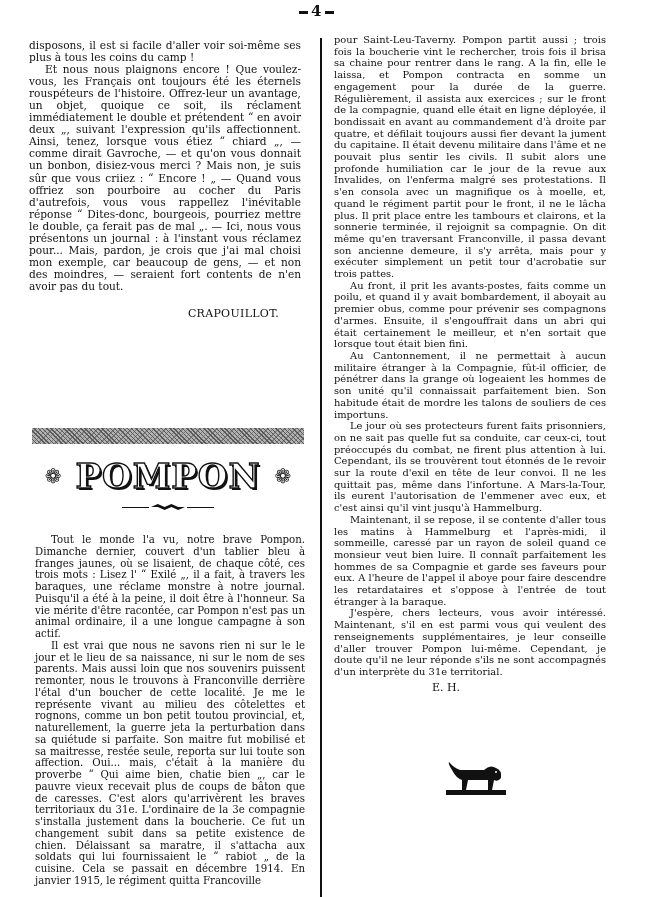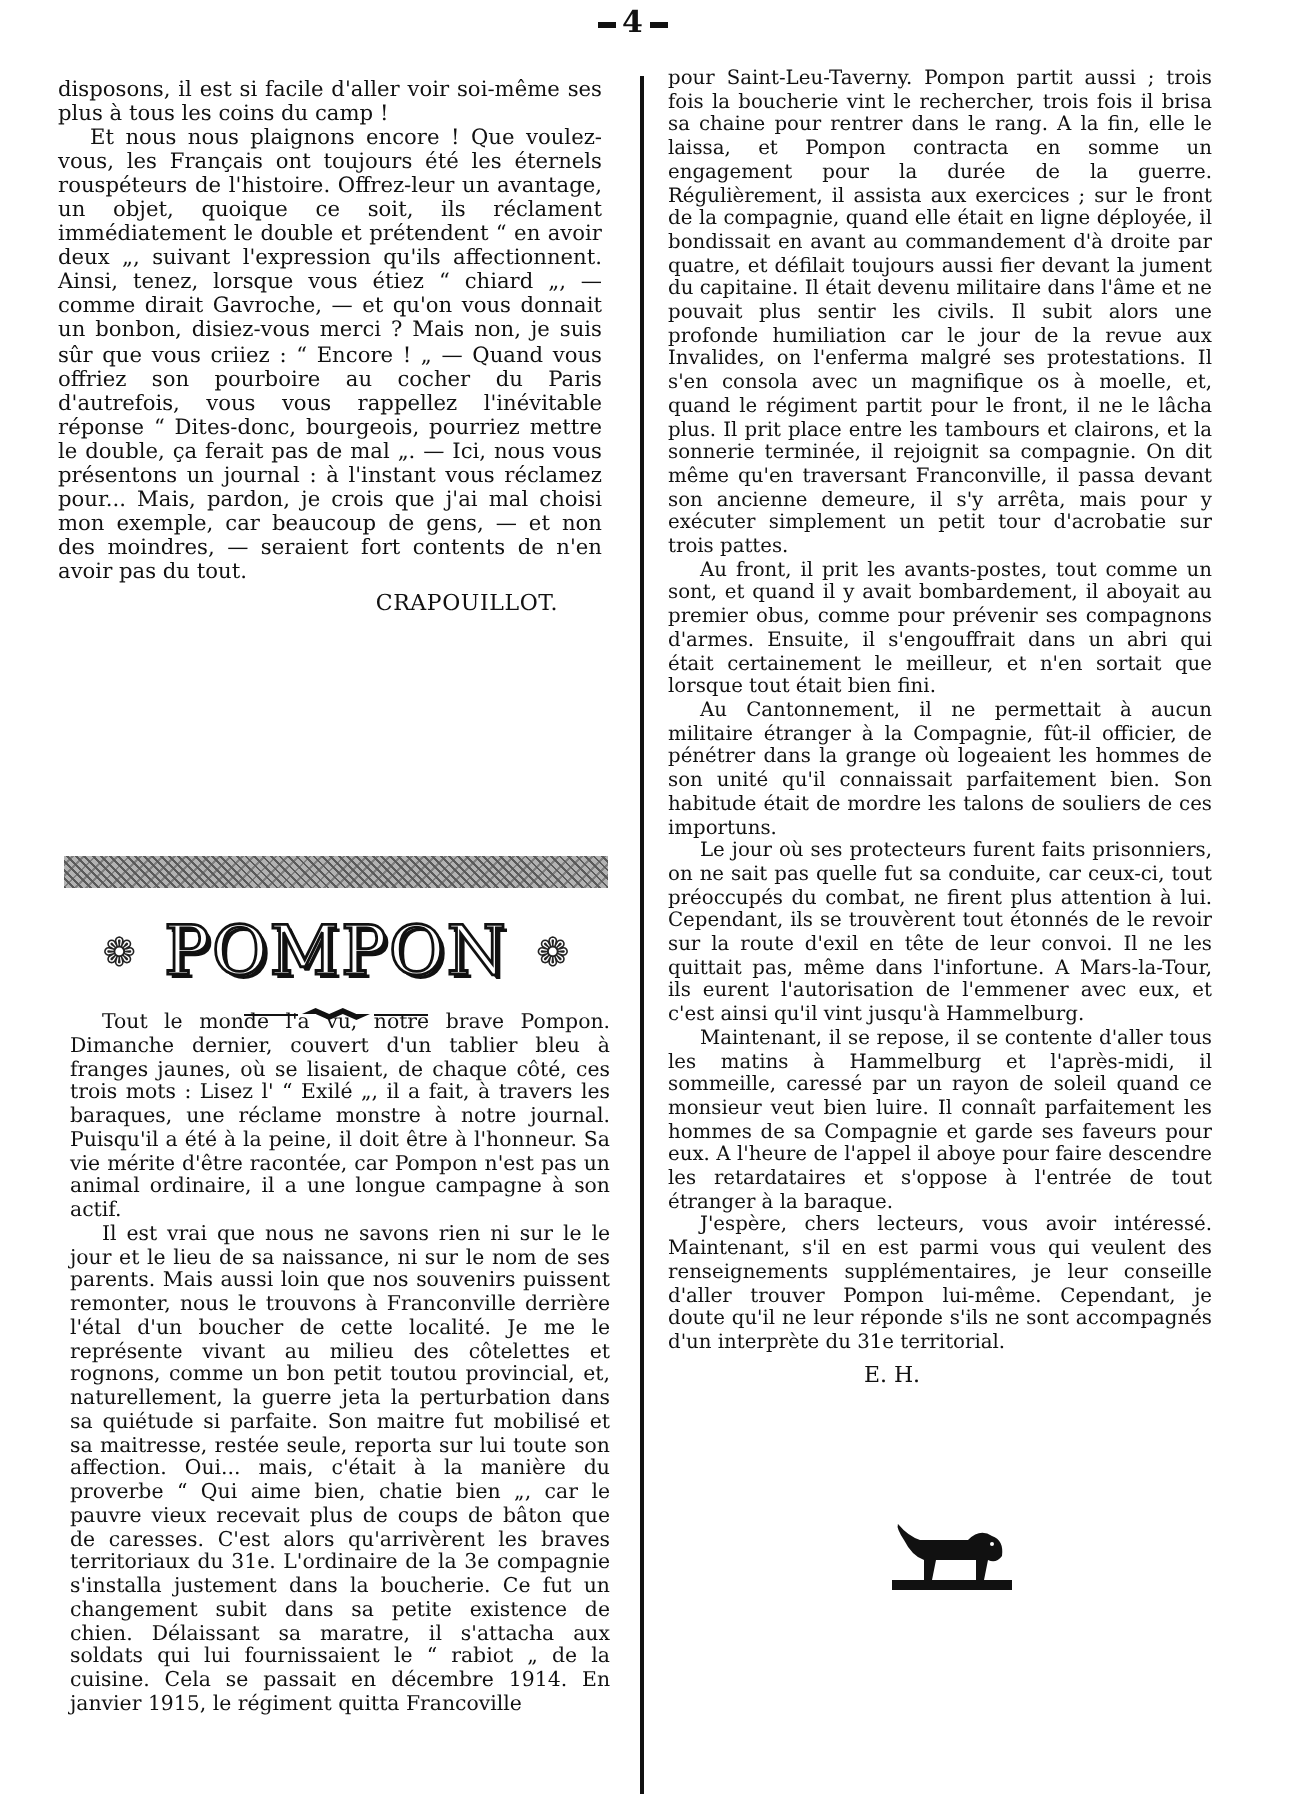--- a/index.html
+++ b/index.html
@@ -6,36 +6,36 @@
     body { width: 655px; height: 897px; position: relative; overflow: hidden;
       font-family: "DejaVu Serif", "Liberation Serif", serif; color: #111; }
     .page-num { position: absolute; top: 2px; left: 296px; font-size: 15px; font-weight: bold; letter-spacing: 1px; }
     .page-num .dash { display: inline-block; width: 9px; height: 3px; background:#111; vertical-align: middle; margin: 0 3px; }
     .col { position: absolute; font-size: 10.6px; line-height: 12.05px; text-align: justify; }
     .col-left { left: 29px; top: 39px; width: 272px; }
     .col-right { left: 334px; top: 34px; width: 272px; font-size: 9.9px; line-height: 11.7px; }
     .rule { position: absolute; left: 320px; top: 38px; width: 2px; height: 860px; background: #111; }
     p { margin: 0; }
     .indent { text-indent: 16px; }
-    .sig { text-align: right; padding-right: 22px; margin-top: 4px; font-size: 11px; letter-spacing: 0.3px; }
+    .sig { text-align: right; padding-right: 22px; margin-top: 16px; font-size: 11px; letter-spacing: 0.3px; }
     .sig-right { text-align: center; padding-right: 48px; margin-top: 4px; font-size: 11px; }
     .ornament-band { position: absolute; left: 32px; top: 428px; width: 272px; height: 16px;
       background-color: #999;
       background-image: repeating-linear-gradient(45deg, #222 0 1px, transparent 1px 3px),
                         repeating-linear-gradient(-45deg, #555 0 1px, transparent 1px 4px);
       opacity: 0.75; }
     .title-row { position: absolute; left: 32px; top: 456px; width: 272px; height: 40px;
       display: flex; align-items: center; justify-content: center; gap: 14px; }
-    .title { font-family: "DejaVu Serif", serif; font-weight: normal; font-size: 34px;
+    .title { font-family: "DejaVu Serif", serif; font-weight: bold; font-size: 34px;
       color: #fff; -webkit-text-stroke: 1.4px #111; text-shadow: 2px 2px 0 #111; letter-spacing: 1px; }
     .rosette { font-size: 20px; color: #222; }
     .divider { position: absolute; left: 122px; top: 503px; width: 92px; height: 8px; display:flex; align-items:center; }
     .divider .line { flex:1; height: 1px; background:#111; }
     .divider .mid { width: 34px; height: 6px; background:#111; margin: 0 2px; clip-path: polygon(0 50%, 20% 0, 40% 50%, 60% 0, 80% 50%, 100% 50%, 80% 100%, 60% 50%, 40% 100%, 20% 50%); }
-    .body-left2 { position: absolute; left: 35px; top: 506px; width: 270px; font-size: 10.2px; line-height: 11.75px; text-align: justify; }
+    .body-left2 { position: absolute; left: 35px; top: 534px; width: 270px; font-size: 10.2px; line-height: 11.75px; text-align: justify; }
     .dog { position: absolute; left: 446px; top: 760px; width: 62px; height: 36px; }
   </style>
 </head>
 <body>
 
 <div class="page-num">
   <span class="dash"></span><span>4</span><span class="dash"></span>
 </div>
 
 <div class="rule"></div>
@@ -60,21 +60,21 @@
   <span class="line"></span>
 </div>
 
 <div class="body-left2">
   <p class="indent">Tout le monde l'a vu, notre brave Pompon. Dimanche dernier, couvert d'un tablier bleu à franges jaunes, où se lisaient, de chaque côté, ces trois mots : Lisez l' “ Exilé „, il a fait, à travers les baraques, une réclame monstre à notre journal. Puisqu'il a été à la peine, il doit être à l'honneur. Sa vie mérite d'être racontée, car Pompon n'est pas un animal ordinaire, il a une longue campagne à son actif.</p>
   <p class="indent">Il est vrai que nous ne savons rien ni sur le le jour et le lieu de sa naissance, ni sur le nom de ses parents. Mais aussi loin que nos souvenirs puissent remonter, nous le trouvons à Franconville derrière l'étal d'un boucher de cette localité. Je me le représente vivant au milieu des côtelettes et rognons, comme un bon petit toutou provincial, et, naturellement, la guerre jeta la perturbation dans sa quiétude si parfaite. Son maitre fut mobilisé et sa maitresse, restée seule, reporta sur lui toute son affection. Oui... mais, c'était à la manière du proverbe “ Qui aime bien, chatie bien „, car le pauvre vieux recevait plus de coups de bâton que de caresses. C'est alors qu'arrivèrent les braves territoriaux du 31e. L'ordinaire de la 3e compagnie s'installa justement dans la boucherie. Ce fut un changement subit dans sa petite existence de chien. Délaissant sa maratre, il s'attacha aux soldats qui lui fournissaient le “ rabiot „ de la cuisine. Cela se passait en décembre 1914. En janvier 1915, le régiment quitta Francoville</p>
 </div>
 
 <div class="col col-right">
   <p>pour Saint-Leu-Taverny. Pompon partit aussi ; trois fois la boucherie vint le rechercher, trois fois il brisa sa chaine pour rentrer dans le rang. A la fin, elle le laissa, et Pompon contracta en somme un engagement pour la durée de la guerre. Régulièrement, il assista aux exercices ; sur le front de la compagnie, quand elle était en ligne déployée, il bondissait en avant au commandement d'à droite par quatre, et défilait toujours aussi fier devant la jument du capitaine. Il était devenu militaire dans l'âme et ne pouvait plus sentir les civils. Il subit alors une profonde humiliation car le jour de la revue aux Invalides, on l'enferma malgré ses protestations. Il s'en consola avec un magnifique os à moelle, et, quand le régiment partit pour le front, il ne le lâcha plus. Il prit place entre les tambours et clairons, et la sonnerie terminée, il rejoignit sa compagnie. On dit même qu'en traversant Franconville, il passa devant son ancienne demeure, il s'y arrêta, mais pour y exécuter simplement un petit tour d'acrobatie sur trois pattes.</p>
-  <p class="indent">Au front, il prit les avants-postes, tout comme un sont, et quand il y avait bombardement, il aboyait au premier obus, comme pour prévenir ses compagnons d'armes. Ensuite, il s'engouffrait dans un abri qui était certainement le meilleur, et n'en sortait que lorsque tout était bien fini.</p>
+  <p class="indent">Au front, il prit les avants-postes, faits comme un poilu, et quand il y avait bombardement, il aboyait au premier obus, comme pour prévenir ses compagnons d'armes. Ensuite, il s'engouffrait dans un abri qui était certainement le meilleur, et n'en sortait que lorsque tout était bien fini.</p>
   <p class="indent">Au Cantonnement, il ne permettait à aucun militaire étranger à la Compagnie, fût-il officier, de pénétrer dans la grange où logeaient les hommes de son unité qu'il connaissait parfaitement bien. Son habitude était de mordre les talons de souliers de ces importuns.</p>
   <p class="indent">Le jour où ses protecteurs furent faits prisonniers, on ne sait pas quelle fut sa conduite, car ceux-ci, tout préoccupés du combat, ne firent plus attention à lui. Cependant, ils se trouvèrent tout étonnés de le revoir sur la route d'exil en tête de leur convoi. Il ne les quittait pas, même dans l'infortune. A Mars-la-Tour, ils eurent l'autorisation de l'emmener avec eux, et c'est ainsi qu'il vint jusqu'à Hammelburg.</p>
   <p class="indent">Maintenant, il se repose, il se contente d'aller tous les matins à Hammelburg et l'après-midi, il sommeille, caressé par un rayon de soleil quand ce monsieur veut bien luire. Il connaît parfaitement les hommes de sa Compagnie et garde ses faveurs pour eux. A l'heure de l'appel il aboye pour faire descendre les retardataires et s'oppose à l'entrée de tout étranger à la baraque.</p>
   <p class="indent">J'espère, chers lecteurs, vous avoir intéressé. Maintenant, s'il en est parmi vous qui veulent des renseignements supplémentaires, je leur conseille d'aller trouver Pompon lui-même. Cependant, je doute qu'il ne leur réponde s'ils ne sont accompagnés d'un interprète du 31e territorial.</p>
   <p class="sig-right">E. H.</p>
 </div>
 
 <svg class="dog" viewBox="0 0 62 36">
   <rect x="0" y="30" width="60" height="5" fill="#111"></rect>
   <path d="M6 10 Q2 4 3 2 Q8 8 14 10 L38 10 Q44 4 50 8 Q56 10 55 18 Q52 22 48 20 L46 30 L42 30 L42 20 L22 20 L20 30 L16 30 L16 20 Q10 18 6 10 Z" fill="#111"></path>

